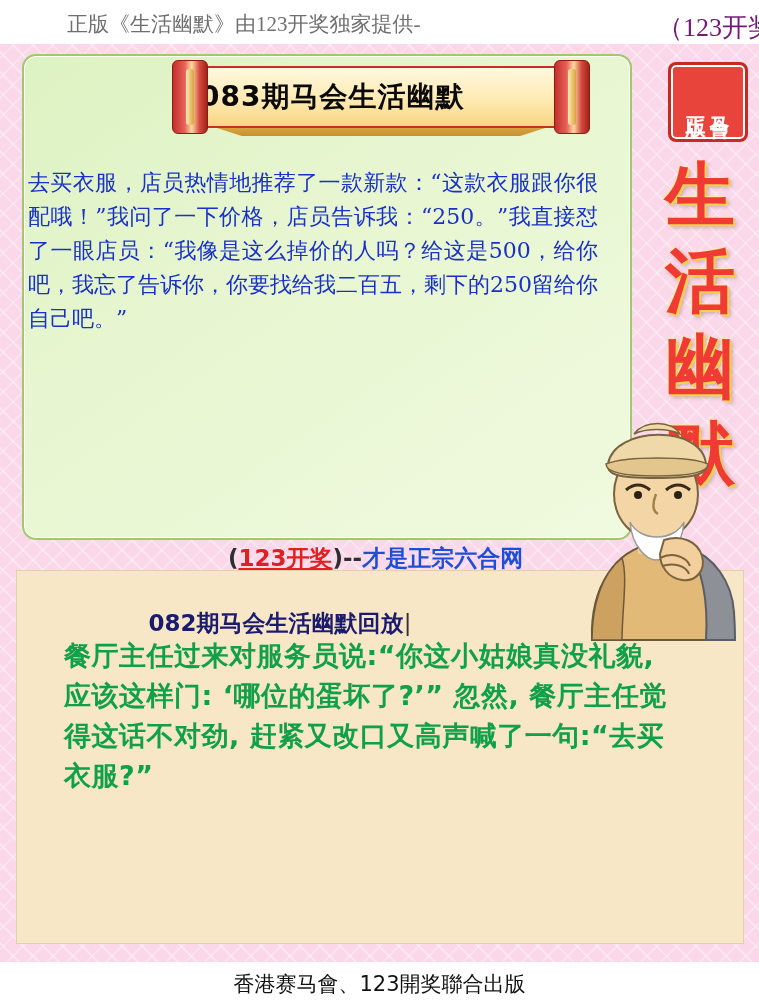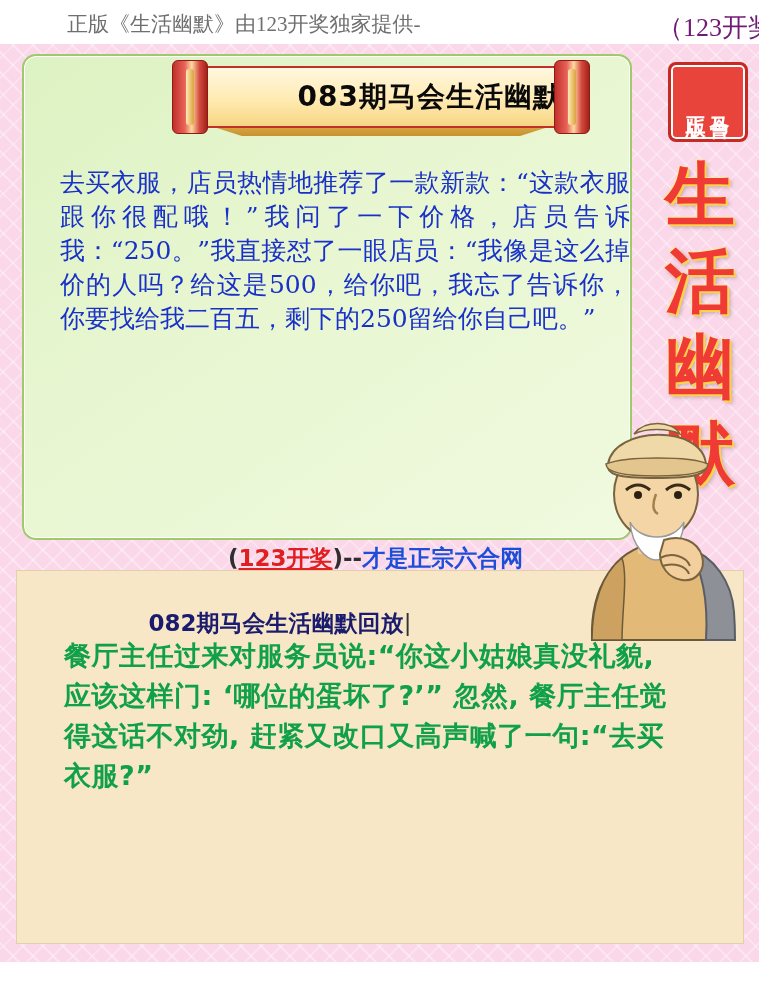--- a/index.html
+++ b/index.html
@@ -112,21 +112,21 @@
     position: absolute;
     left: 26px;
     right: 26px;
     top: 10px;
     height: 58px;
     background: linear-gradient(180deg,#fff8e0 0%, #ffeab1 55%, #f6d684 100%);
     border: 2px solid #c23127;
     border-radius: 4px;
     display: flex;
     align-items: center;
-    justify-content: flex-end;
+    justify-content: flex-start;
   }
   .banner-title {
     font-family: "DejaVu Sans", sans-serif;
     font-size: 28px;
     font-weight: bold;
     color: #0a0a0a;
     letter-spacing: 1px;
     white-space: nowrap;
   }
   .banner-skirt {
@@ -136,24 +136,24 @@
     top: 66px;
     height: 14px;
     background: linear-gradient(180deg,#e0b04a,#c8912f);
     clip-path: polygon(0 0, 100% 0, 88% 100%, 12% 100%);
     border-radius: 0 0 4px 4px;
   }
 
   
   .joke-main {
     position: absolute;
-    left: 60px;
+    left: 28px;
     top: 166px;
     width: 570px;
-    font-size: 25px;
+    font-size: 22px;
     line-height: 34px;
     color: #1931c8;
     font-family: "DejaVu Serif", serif;
     font-weight: normal;
     text-align: justify;
   }
 
   
   .stamp {
     position: absolute;
@@ -354,14 +354,15 @@
     <path d="M100 104 q-6 16 2 20" fill="none" stroke="#a3814e" stroke-width="2.5"></path>
 
     <path d="M74 132 C84 152 118 152 128 132 C126 160 108 170 100 170 C92 170 76 158 74 132 Z" fill="#ffffff" stroke="#9a9a9a" stroke-width="1.5"></path>
 
     <path d="M108 150 C126 144 142 152 146 166 C150 180 140 192 126 190 C112 188 104 176 104 164 Z" fill="#f2cf9c" stroke="#7a6440" stroke-width="2"></path>
     <path d="M104 168 C116 162 130 166 134 176" fill="none" stroke="#7a6440" stroke-width="2"></path>
     <path d="M106 176 C118 172 130 176 133 184" fill="none" stroke="#7a6440" stroke-width="2"></path>
   </svg>
 
   <div class="footer"></div>
+  <div class="footer-text">香港赛马會、123開奖聯合出版</div>
 
 </div>
 
 </body></html>

